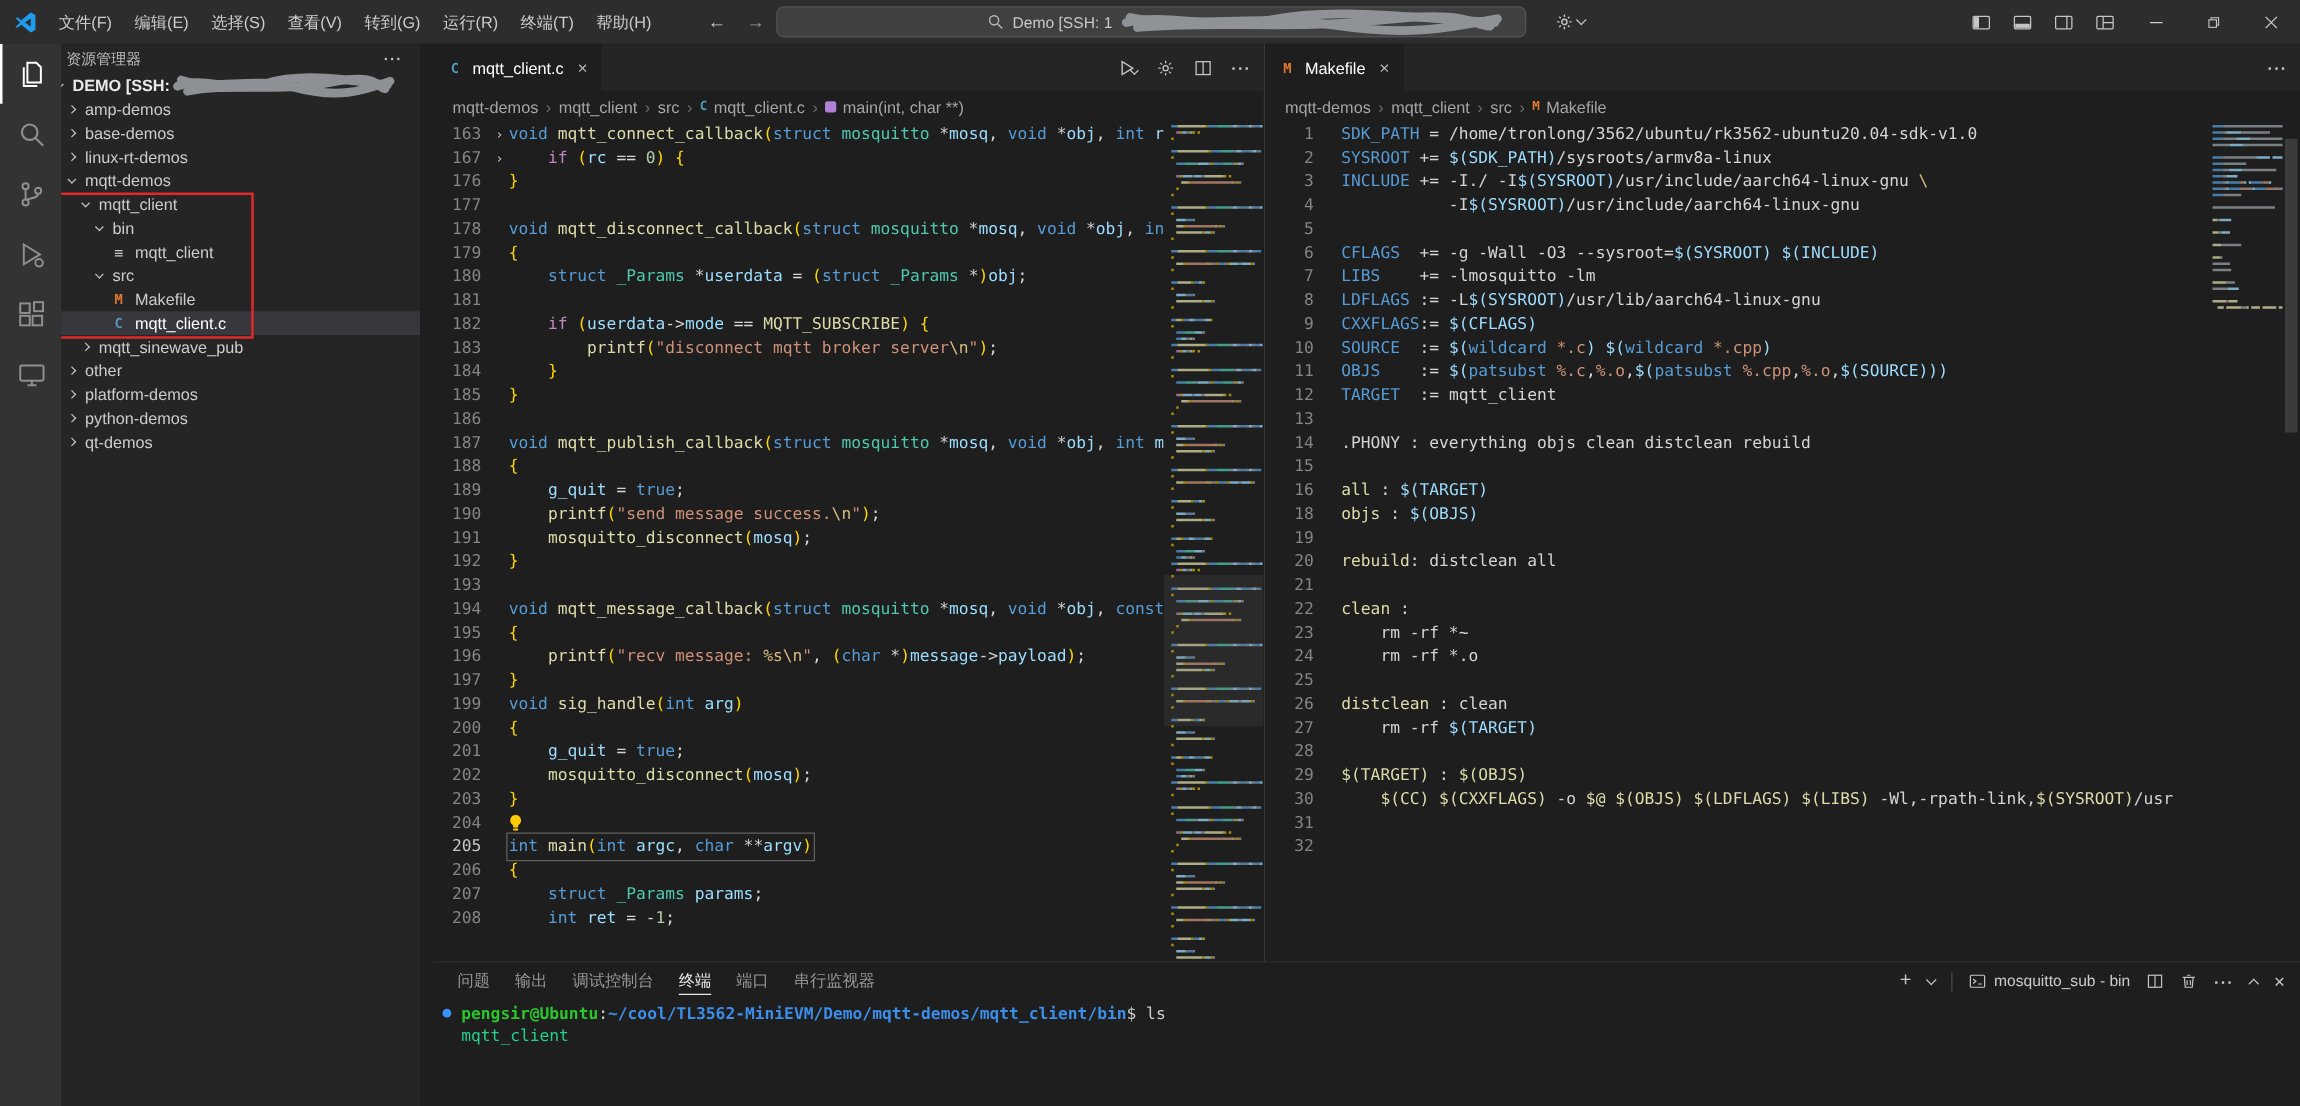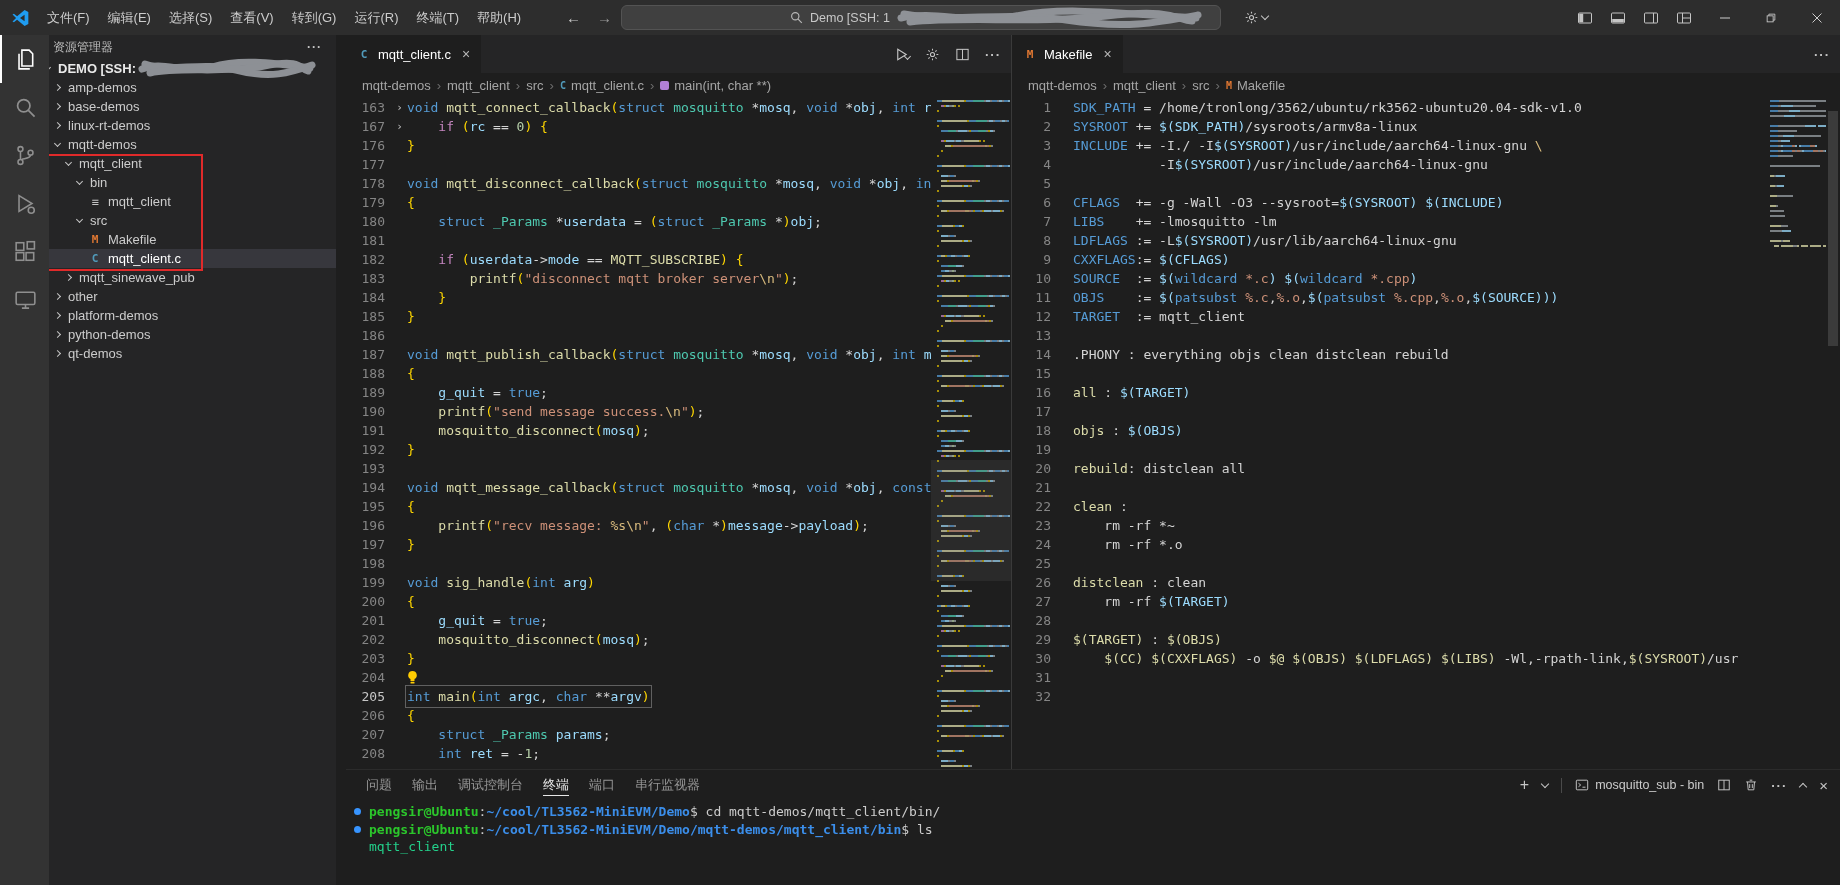--- a/index.html
+++ b/index.html
@@ -487,25 +487,20 @@
               <span class="gut">196</span>
               <span class="fold"></span>
               <span class="ltext"><span class="tk-p">    </span><span class="tk-f">printf</span><span class="tk-b">(</span><span class="tk-s">"recv message: </span><span class="tk-e">%s</span><span class="tk-e">\n</span><span class="tk-s">"</span><span class="tk-p">, </span><span class="tk-b">(</span><span class="tk-k">char </span><span class="tk-p">*</span><span class="tk-b">)</span><span class="tk-v">message</span><span class="tk-p">-&gt;</span><span class="tk-v">payload</span><span class="tk-b">)</span><span class="tk-p">;</span></span>
             </div>
             <div class="code-row">
               <span class="gut">197</span>
               <span class="fold"></span>
               <span class="ltext"><span class="tk-b">}</span></span>
             </div>
             <div class="code-row">
-              <span class="gut">198</span>
-              <span class="fold"></span>
-              <span class="ltext"></span>
-            </div>
-            <div class="code-row">
               <span class="gut">199</span>
               <span class="fold"></span>
               <span class="ltext"><span class="tk-k">void </span><span class="tk-f">sig_handle</span><span class="tk-b">(</span><span class="tk-k">int </span><span class="tk-v">arg</span><span class="tk-b">)</span></span>
             </div>
             <div class="code-row">
               <span class="gut">200</span>
               <span class="fold"></span>
               <span class="ltext"><span class="tk-b">{</span></span>
             </div>
             <div class="code-row">
@@ -1604,25 +1599,20 @@
             </div>
             <div class="code-row">
               <span class="gut">15</span>
               <span class="fold"></span>
               <span class="ltext"></span>
             </div>
             <div class="code-row">
               <span class="gut">16</span>
               <span class="fold"></span>
               <span class="ltext"><span class="tk-g">all </span><span class="tk-p">: </span><span class="tk-r">$(TARGET)</span></span>
-            </div>
-            <div class="code-row">
-              <span class="gut">17</span>
-              <span class="fold"></span>
-              <span class="ltext"></span>
             </div>
             <div class="code-row">
               <span class="gut">18</span>
               <span class="fold"></span>
               <span class="ltext"><span class="tk-g">objs </span><span class="tk-p">: </span><span class="tk-r">$(OBJS)</span></span>
             </div>
             <div class="code-row">
               <span class="gut">19</span>
               <span class="fold"></span>
               <span class="ltext"></span>
@@ -1876,19 +1866,18 @@
           <svg width="14" height="14" viewBox="0 0 16 16" fill="none" stroke="#c5c5c5" stroke-width="1.1">
               <path d="M2.5 4.5h11M6.5 2.5h3M4 4.5l.8 9h6.4l.8-9M6.5 7v4.5M9.5 7v4.5"></path>
             </svg>
         </span>
         <span class="dots">···</span>
         <span class="chev-up"></span>
         <span style="font-size:15px">×</span>
       </div>
     </div>
     <div id="term" class="term">
-        <div class="term-line"><span class="deco"></span><span class="tk-tg">pengsir@Ubuntu</span><span class="tk-tw">:</span><span class="tk-tb">~/cool/TL3562-MiniEVM/Demo</span><span class="tk-tw">$ cd mqtt-demos/mqtt_client/bin/</span></div>
         <div class="term-line"><span class="deco"></span><span class="tk-tg">pengsir@Ubuntu</span><span class="tk-tw">:</span><span class="tk-tb">~/cool/TL3562-MiniEVM/Demo/mqtt-demos/mqtt_client/bin</span><span class="tk-tw">$ ls</span></div>
         <div class="term-line"><span class="deco-sp"></span><span class="tk-tx">mqtt_client</span></div>
       </div>
   </div>
 
 </div>
 
 </body></html>

